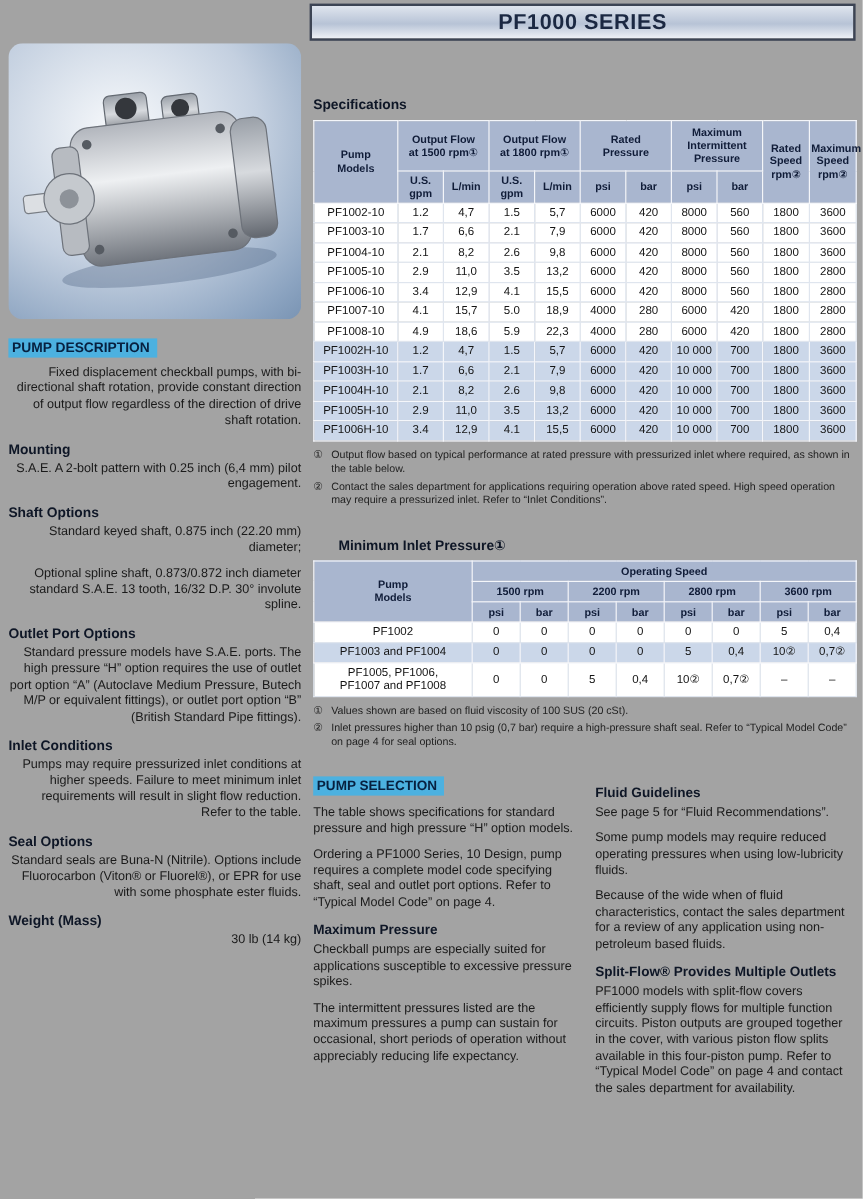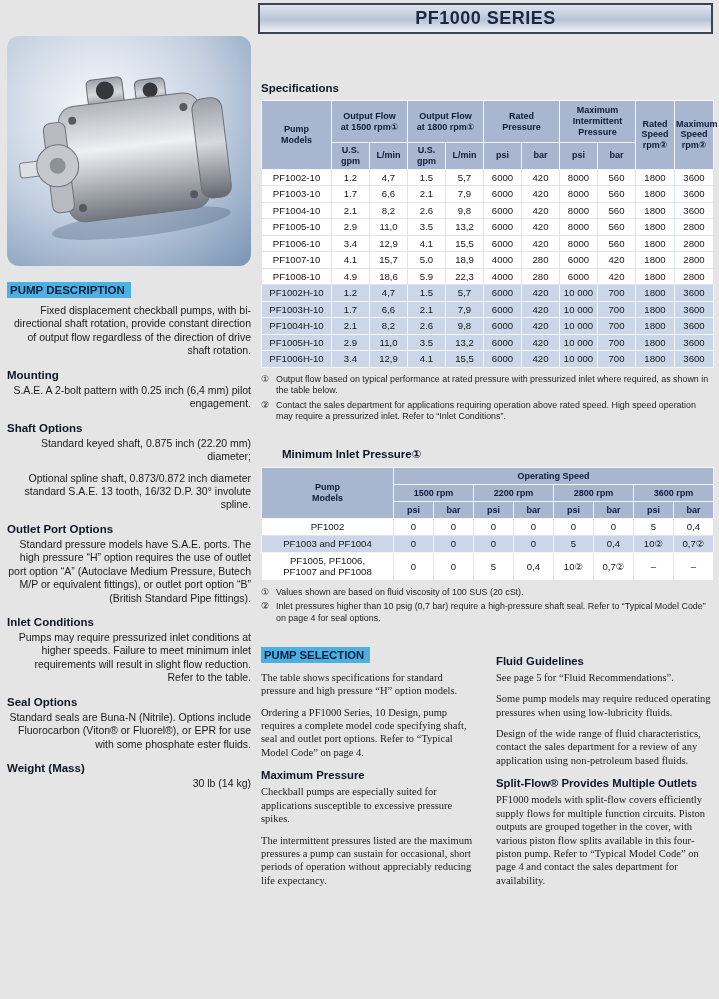--- a/index.html
+++ b/index.html
@@ -1,18 +1,18 @@
 <!DOCTYPE html>
 <html style="--accent: #4cb1e0; --th-bg: #a9b6cf; --hrow: #cbd7e9;"><head>
 <meta charset="utf-8">
 <style>
   * { box-sizing: border-box; }
   html,body { margin:0; padding:0; background:#ffffff; }
   body { font-family:"Liberation Sans","DejaVu Sans",sans-serif; color:#141414; }
-  .page { position:relative; width:719px; height:999px; background:#e5e5e5; overflow:hidden; }
+  .page { position:relative; width:719px; height:999px; background:#a3a3a3; overflow:hidden; }
 
   
   .header-bar { position:absolute; left:258px; top:3px; width:455px; height:31px;
     border:2px solid #3c4454;
     background:linear-gradient(180deg,#dfe5ee 0%,#b7c3d6 55%,#eef1f6 100%);
     display:flex; align-items:center; justify-content:center; }
   .header-bar span { font-size:18px; font-weight:bold; color:#1b2842; letter-spacing:.5px; }
 
   
   .sidebar { position:absolute; left:7px; top:36px; width:244px; }
@@ -47,21 +47,21 @@
   .footnote { display:flex; gap:4px; margin-bottom:3px; }
   .fn-marker { flex:0 0 11px; font-size:9px; color:#222; }
   .fn-text { font-size:8.9px; line-height:1.3; color:#222; }
 
   
   .bottom { display:flex; gap:18px; margin-top:20px; }
   .bottom .col { flex:1; min-width:0; }
   .block-heading { font-weight:bold; font-size:11.3px; color:#0e1626; margin:10px 0 4px; }
   .block-heading.highlight { display:inline-block; background:var(--accent,#4cb1e0);
     color:#07203f; padding:2px 6px 2px 3px; margin:0 0 8px; }
-  .block-para { font-size:10.5px; line-height:1.28; color:#1a1a1a; margin:0 0 8px;font-family:Liberation Serif, serif; }
+  .block-para { font-size:10.5px; line-height:1.28; color:#1a1a1a; margin:0 0 8px; }
 </style>
 </head>
 <body>
 
 <div class="page">
 
   <div class="header-bar">
     <span>PF1000 SERIES</span>
   </div>
 
@@ -411,20 +411,20 @@
           <span class="fn-text">Inlet pressures higher than 10 psig (0,7 bar) require a high-pressure shaft seal. Refer to “Typical Model Code” on page 4 for seal options.</span>
         </div>
       </div>
 
     <div class="bottom">
       <div class="col" id="col-pump-selection"><div class="block-heading highlight">PUMP SELECTION</div><p class="block-para">The table shows specifications for standard pressure and high pressure “H” option models.</p><p class="block-para">Ordering a PF1000 Series, 10 Design, pump requires a complete model code specifying shaft, seal and outlet port options. Refer to “Typical Model Code” on page 4.</p><div class="block-heading">Maximum Pressure</div><p class="block-para">Checkball pumps are especially suited for applications susceptible to excessive pressure spikes.</p><p class="block-para">The intermittent pressures listed are the maximum pressures a pump can sustain for occasional, short periods of operation without appreciably reducing life expectancy.</p></div>
       <div class="col" id="col-fluid">
           <div class="block-heading">Fluid Guidelines</div>
           <p class="block-para">See page 5 for “Fluid Recommendations”.</p>
           <p class="block-para">Some pump models may require reduced operating pressures when using low-lubricity fluids.</p>
-          <p class="block-para">Design of the wide range of fluid characteristics, contact the sales department for a review of any application using non-petroleum based fluids.</p>
+          <p class="block-para">Because of the wide when of fluid characteristics, contact the sales department for a review of any application using non-petroleum based fluids.</p>
           <div class="block-heading">Split-Flow® Provides Multiple Outlets</div>
           <p class="block-para">PF1000 models with split-flow covers efficiently supply flows for multiple function circuits. Piston outputs are grouped together in the cover, with various piston flow splits available in this four-piston pump. Refer to “Typical Model Code” on page 4 and contact the sales department for availability.</p>
         </div>
     </div>
   </main>
 
 </div>
 
 </body></html>

